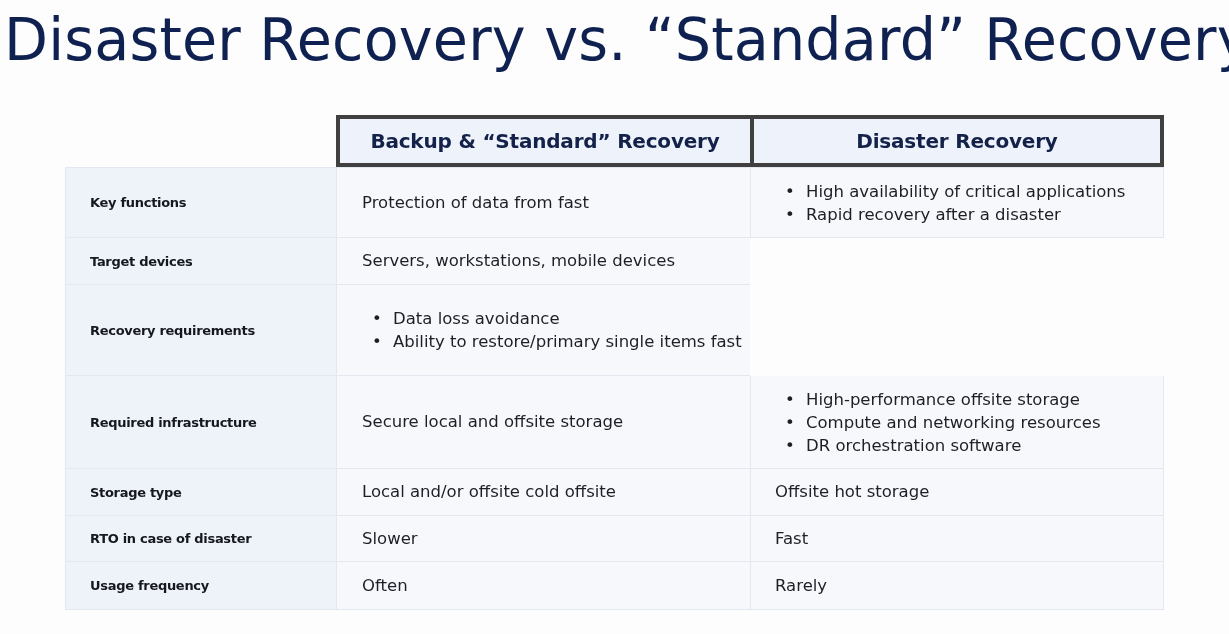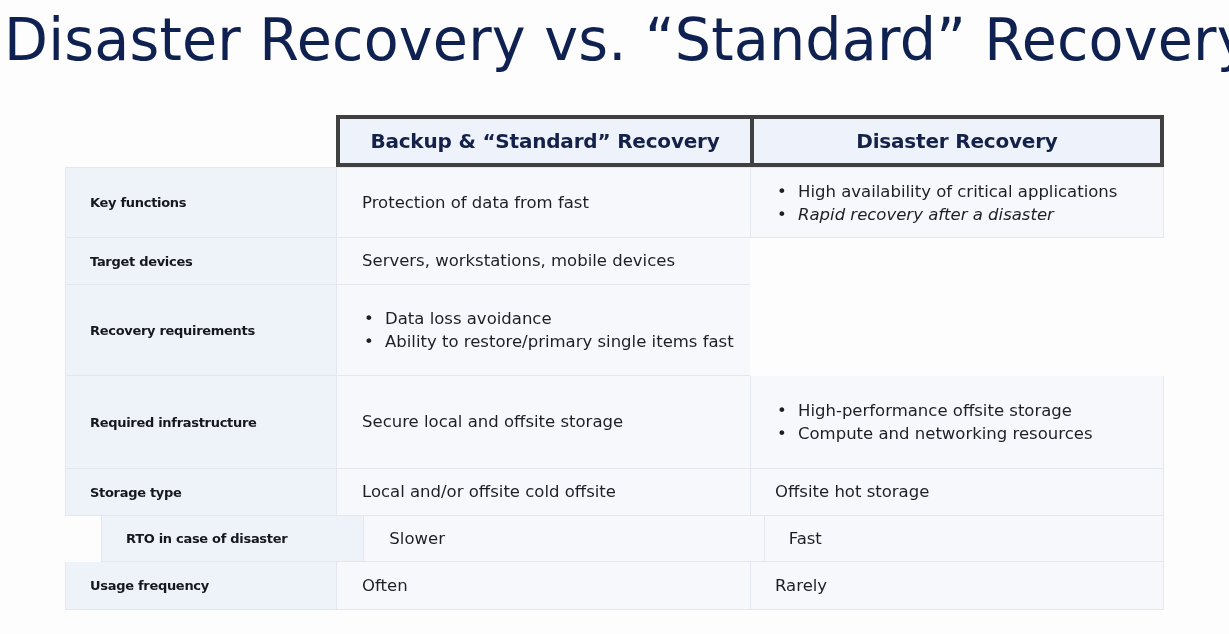--- a/index.html
+++ b/index.html
@@ -40,21 +40,21 @@
       border-bottom: 1px solid #e3e8f0;
       border-left: 1px solid #e3e8f0;
       display: flex; flex-direction: column; justify-content: center;
       font-size: 16.5px; color: #1d1f26;
       font-family: "DejaVu Sans", sans-serif;
     }
     .cell.label { width: 271px; background: #eef2f9; padding-left: 24px; font-weight: bold; color: #16181f; font-size: 13px; letter-spacing: -0.3px; }
     .cell.v1 { width: 414px; background: #f6f8fc; padding-left: 25px; }
     .cell.v2 { width: 414px; background: #f6f8fc; padding-left: 24px; border-right: 1px solid #e3e8f0; }
     .row:first-of-type .cell { border-top: 1px solid #e3e8f0; }
-    ul { margin: 0; padding: 0; list-style: none; }
+    ul { margin: 8px; padding: 0; list-style: none; }
     li { position: relative; padding-left: 23px; line-height: 23px; }
     li::before { content: "•"; position: absolute; left: 2px; top: 0; }
     .txt { line-height: 22px; }
   </style>
 </head>
 <body>
 
 <div class="title">Disaster Recovery vs. “Standard” Recovery</div>
 
 <div class="table">
@@ -71,21 +71,21 @@
       <div class="row" style="height: 71px;">
         <div class="cell label">
           <span>Key functions</span>
         </div>
         <div class="cell v1">
           <span class="txt">Protection of data from fast</span>
         </div>
         <div class="cell v2">
           <ul>
             <li style="padding-right: 20px;">High availability of critical applications</li>
-            <li style="padding-right: 20px; font-style: italic;">Rapid recovery after a disaster</li>
+            <li style="padding-right: 20px;">Rapid recovery after a disaster</li>
           </ul>
         </div>
       </div>
       <div class="row" style="height: 47px;">
         <div class="cell label">
           <span>Target devices</span>
         </div>
         <div class="cell v1">
           <span class="txt">Servers, workstations, mobile devices</span>
         </div>
@@ -105,35 +105,36 @@
         <div class="cell label">
           <span>Required infrastructure</span>
         </div>
         <div class="cell v1">
           <span class="txt">Secure local and offsite storage</span>
         </div>
         <div class="cell v2">
           <ul>
             <li style="padding-right: 20px;">High-performance offsite storage</li>
             <li style="padding-right: 20px;">Compute and networking resources</li>
+            <li style="padding-right: 20px;">DR orchestration software</li>
           </ul>
         </div>
       </div>
       <div class="row" style="height: 47px;">
         <div class="cell label">
           <span>Storage type</span>
         </div>
         <div class="cell v1">
           <span class="txt">Local and/or offsite cold offsite</span>
         </div>
         <div class="cell v2">
           <span class="txt">Offsite hot storage</span>
         </div>
       </div>
-      <div class="row" style="height: 46px; margin-left: 36px;">
+      <div class="row" style="height: 46px;">
         <div class="cell label">
           <span>RTO in case of disaster</span>
         </div>
         <div class="cell v1">
           <span class="txt">Slower</span>
         </div>
         <div class="cell v2">
           <span class="txt">Fast</span>
         </div>
       </div>

